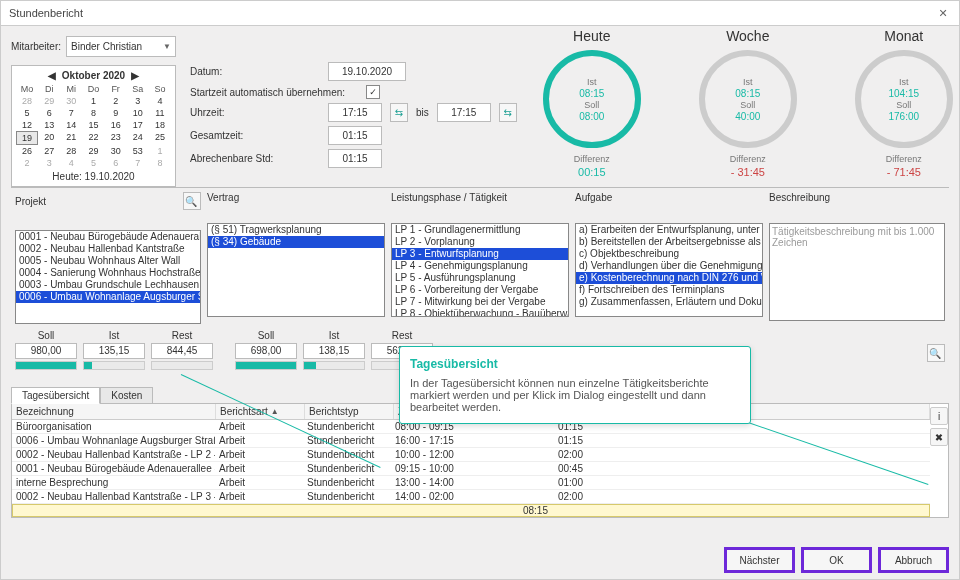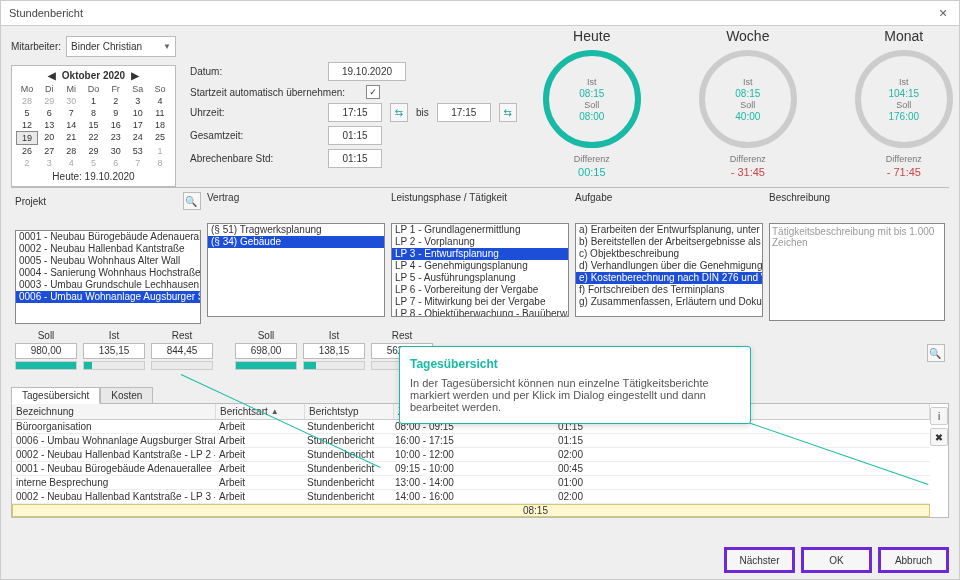--- a/index.html
+++ b/index.html
@@ -409,21 +409,21 @@
                     <span class="col c2">Arbeit</span>
                     <span class="col c3">Stundenbericht</span>
                     <span class="col c4">13:00 - 14:00</span>
                     <span class="col c5">01:00</span>
                     <span class="col c-sp"></span>
                   </div>
                   <div class="row">
                     <span class="col c1">0002 - Neubau Hallenbad Kantstraße - LP 3 - E</span>
                     <span class="col c2">Arbeit</span>
                     <span class="col c3">Stundenbericht</span>
-                    <span class="col c4">14:00 - 16:00</span>
+                    <span class="col c4">14:00 - 02:00</span>
                     <span class="col c5">02:00</span>
                     <span class="col c-sp"></span>
                   </div>
                 </div>
           <div class="sum-row">
             <span class="col c1"></span>
                   <span class="col c2"></span>
                   <span class="col c3"></span>
                   <span class="col c4"></span>
             <span class="col c5">08:15</span>

